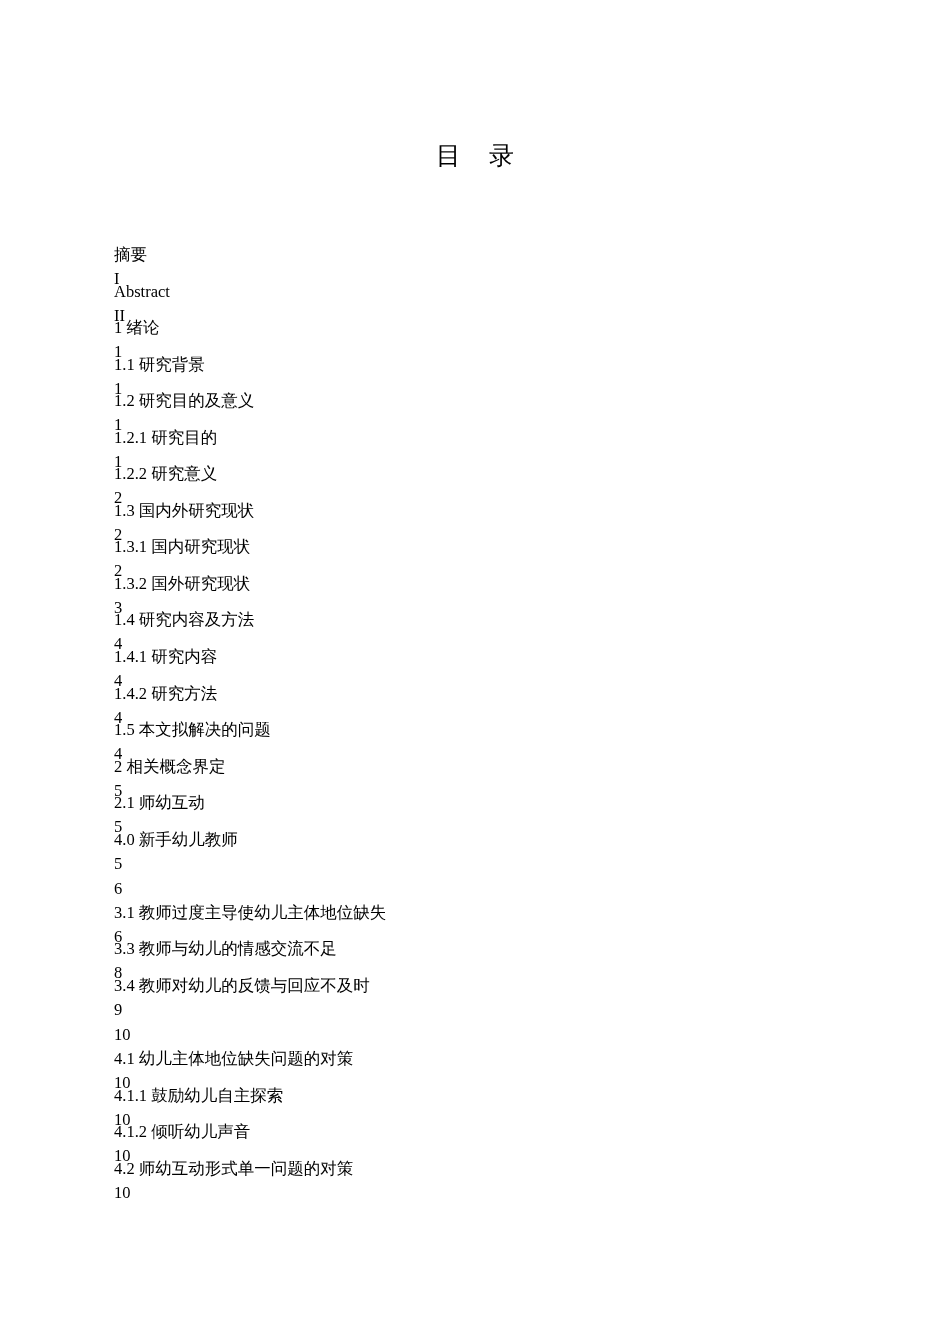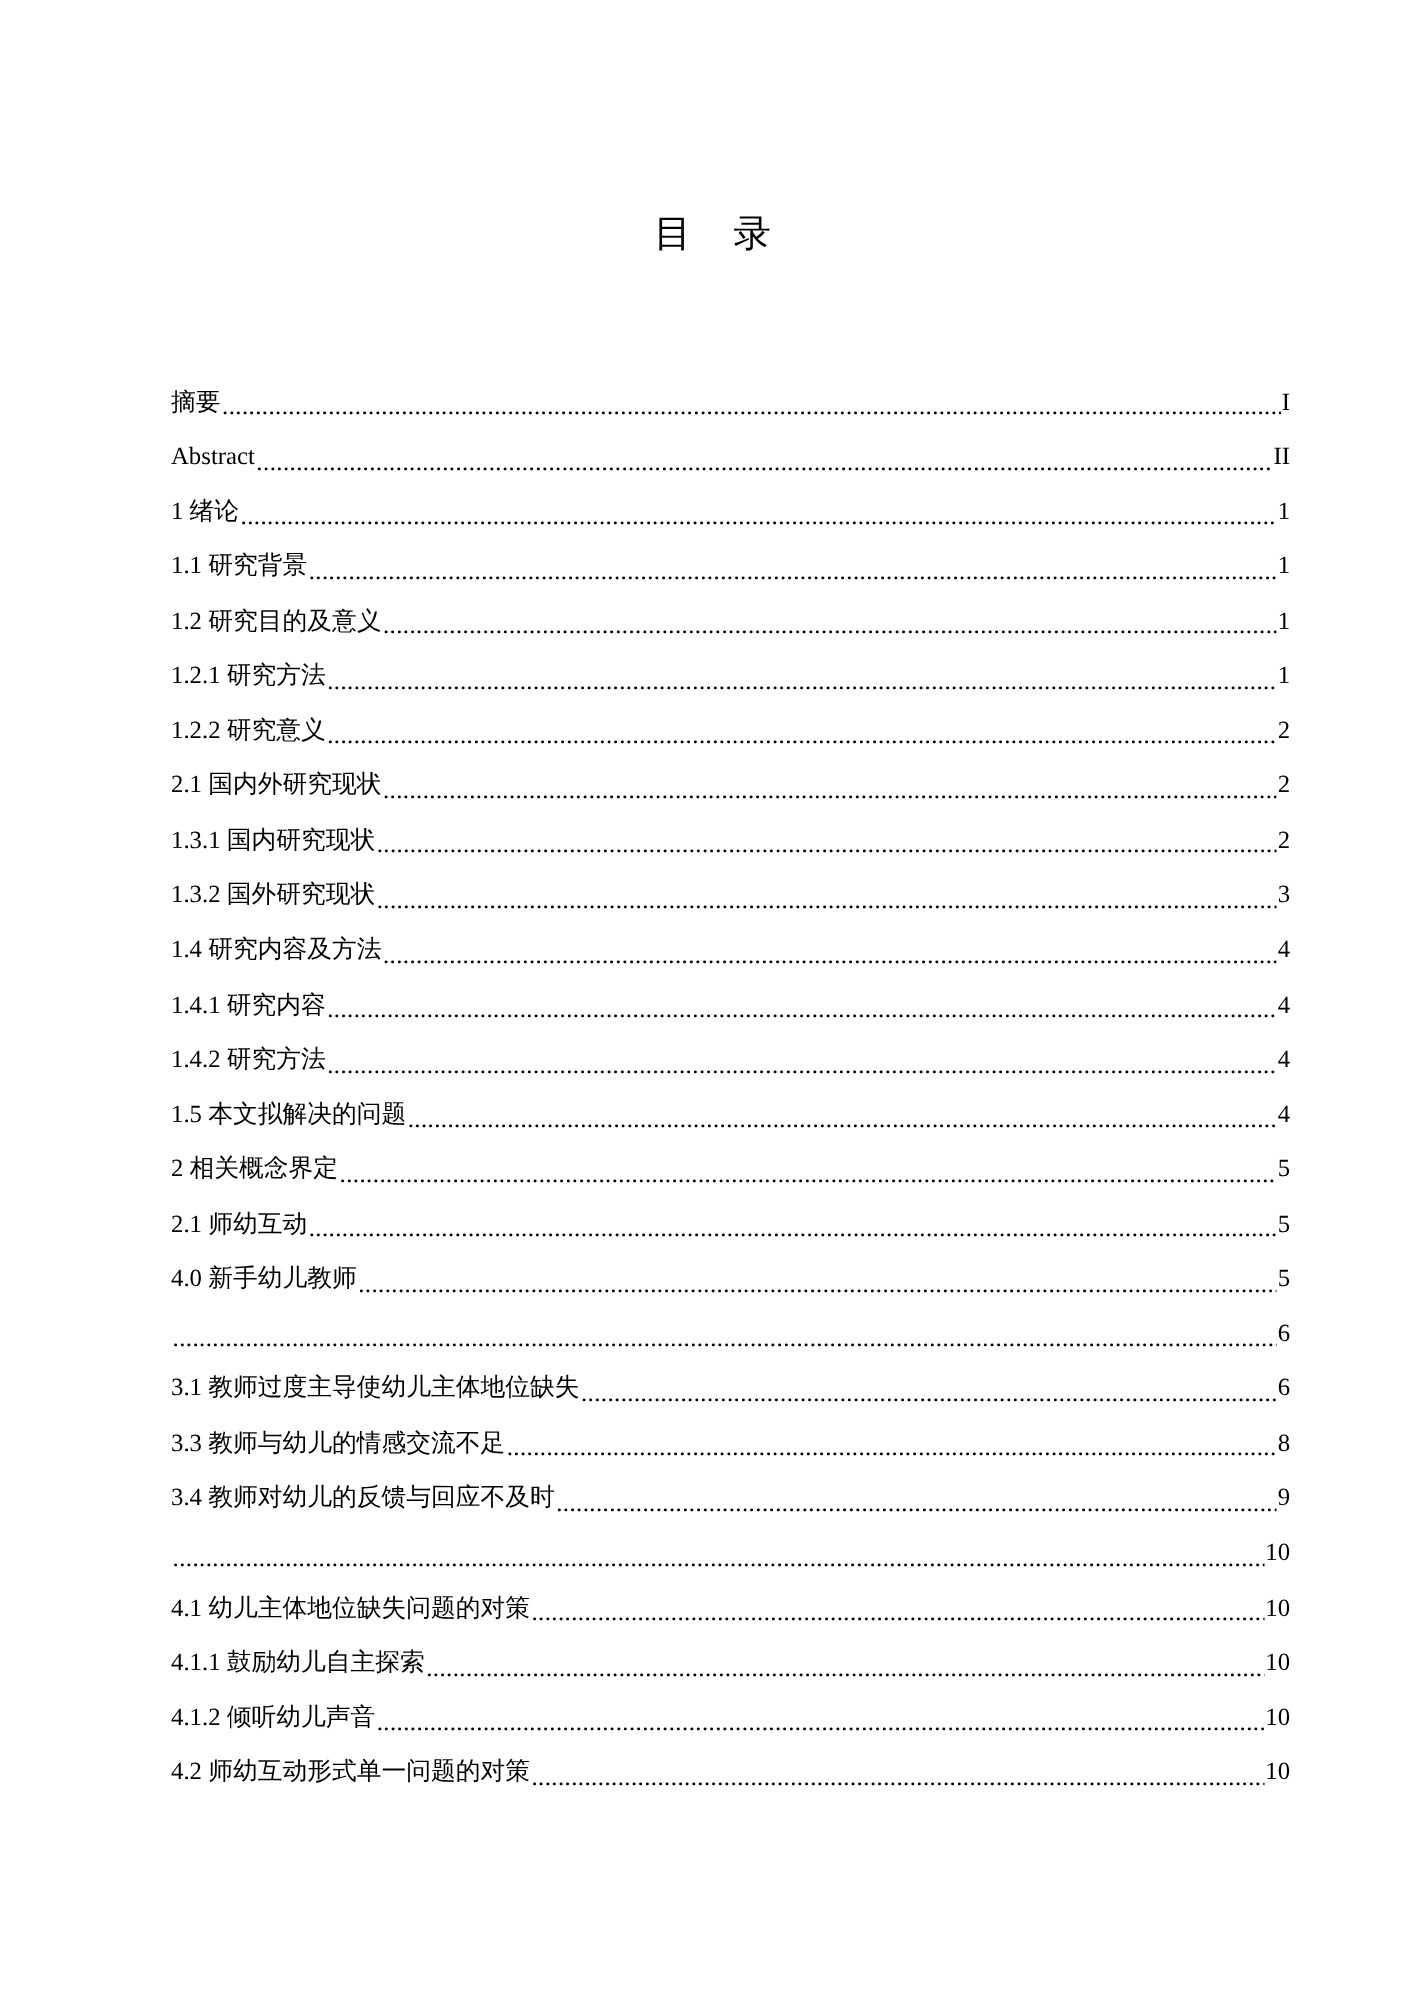--- a/index.html
+++ b/index.html
@@ -43,26 +43,27 @@
       position: absolute;
       left: 114px;
       top: 243px;
       width: 746px;
       margin: 0;
       padding: 0;
       list-style: none;
     }
     .toc-row {
       display: flex;
-      align-items: flex-end;
+      align-items: flex-start;
       height: 36.55px;
       font-size: 16.5px;
       line-height: 24px;
       white-space: nowrap;
       cursor: pointer;
+      flex-direction: column;
     }
     .toc-label {
       flex: 0 0 auto;
       font-family: "Liberation Serif", "DejaVu Sans", serif;
     }
     .toc-leader {
       flex: 1 1 auto;
       overflow: hidden;
       margin: 0 1px;
       position: relative;
@@ -112,31 +113,31 @@
         <span class="toc-label">1.1 研究背景</span>
         <span class="toc-leader"></span>
         <span class="toc-page">1</span>
       </li>
     <li class="toc-row">
         <span class="toc-label">1.2 研究目的及意义</span>
         <span class="toc-leader"></span>
         <span class="toc-page">1</span>
       </li>
     <li class="toc-row">
-        <span class="toc-label">1.2.1 研究方法</span>
+        <span class="toc-label">1.2.1 研究目的</span>
         <span class="toc-leader"></span>
         <span class="toc-page">1</span>
       </li>
     <li class="toc-row">
         <span class="toc-label">1.2.2 研究意义</span>
         <span class="toc-leader"></span>
         <span class="toc-page">2</span>
       </li>
     <li class="toc-row">
-        <span class="toc-label">2.1 国内外研究现状</span>
+        <span class="toc-label">1.3 国内外研究现状</span>
         <span class="toc-leader"></span>
         <span class="toc-page">2</span>
       </li>
     <li class="toc-row">
         <span class="toc-label">1.3.1 国内研究现状</span>
         <span class="toc-leader"></span>
         <span class="toc-page">2</span>
       </li>
     <li class="toc-row">
         <span class="toc-label">1.3.2 国外研究现状</span>

